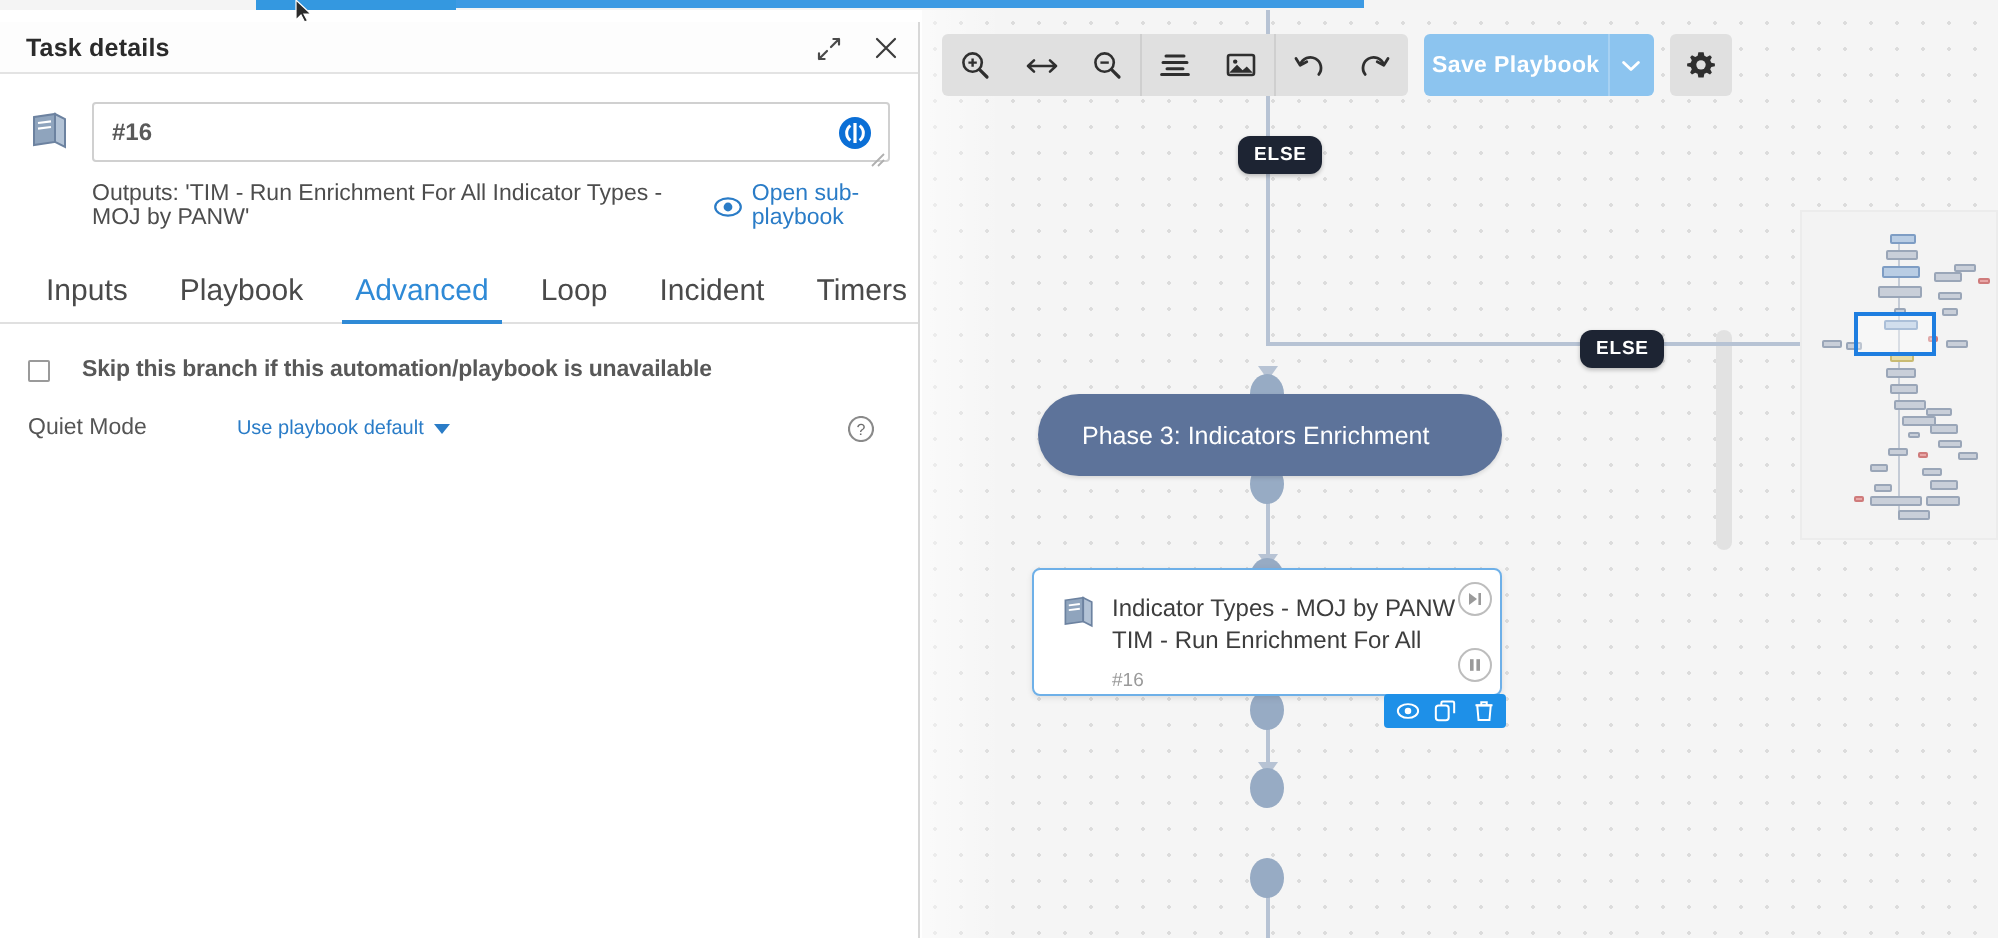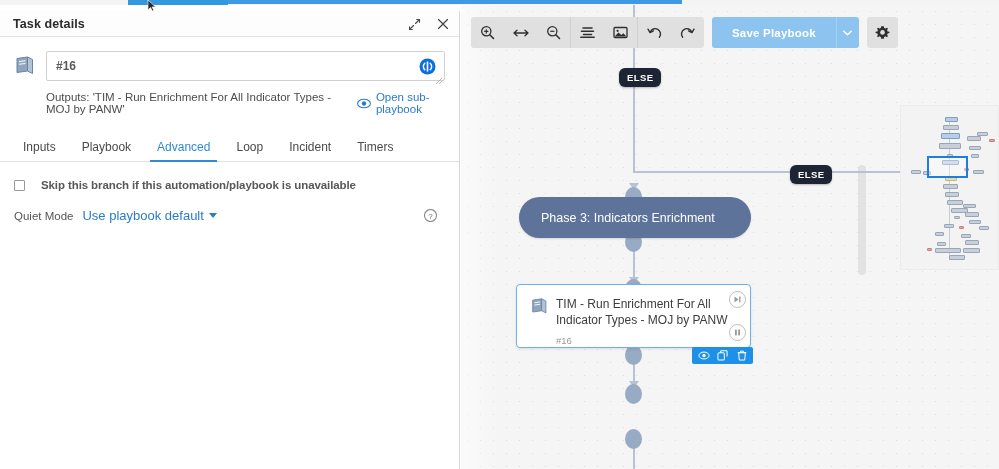--- a/index.html
+++ b/index.html
@@ -88,39 +88,39 @@
   }
   .eye-small { display: inline-flex; align-items: center; }
 
   
   .tabs {
     margin-top: 17px;
     border-bottom: 1px solid #e0e0e0;
     display: flex; align-items: flex-end; padding-left: 10px; height: 30px;
   }
   .tab {
-    font-size: 12px; color: #4a4a4a; padding: 0 13px 7px 13px; cursor: pointer;
+    font-size: 15px; color: #4a4a4a; padding: 0 13px 7px 13px; cursor: pointer;
     position: relative;
   }
   .tab.active { color: #2f8ad6; }
   .tab.active:after {
     content: ""; position: absolute; left: 6px; right: 6px; bottom: -1px;
     height: 2px; background: #2f8ad6;
   }
 
   .tabpanel { padding: 17px 14px 0 14px; }
   .check-row { display: flex; align-items: center; gap: 16px; }
   .checkbox {
     width: 11px; height: 11px; border: 1px solid #9a9a9a; border-radius: 1px;
     background: #fff; cursor: pointer; flex: 0 0 11px;
   }
   .check-label { font-size: 11.5px; color: #585858; font-weight: bold; letter-spacing: -.1px;}
   .quiet-row { display: flex; align-items: center; gap: 9px; margin-top: 17px; position: relative;}
   .quiet-label { font-size: 11.5px; color: #555; }
-  .quiet-select { font-size: 13px; color: #2a7cc7; cursor: pointer; display: flex; align-items: center; gap: 5px;}
+  .quiet-select { font-size: 10px; color: #2a7cc7; cursor: pointer; display: flex; align-items: center; gap: 5px; margin-left: 36px;}
   .caret-down {
     width: 0; height: 0; border-left: 4px solid transparent; border-right: 4px solid transparent;
     border-top: 5px solid #2a7cc7;
   }
   .help-icon {
     position: absolute; right: 8px; top: 0px; width: 13px; height: 13px; cursor: pointer;
   }
 
   
   .canvas {
@@ -145,21 +145,21 @@
     background: #e0e0e0; border-radius: 3px; height: 31px; display: flex; align-items: center;
   }
   .tool-btn {
     width: 33px; height: 31px; display: flex; align-items: center; justify-content: center;
     cursor: pointer; color: #2f2f2f;
   }
   .tool-sep { width: 1px; height: 31px; background: #cfcfcf; }
   .save-group { display: flex; align-items: center; height: 31px; border-radius: 3px; overflow: hidden; }
   .save-btn {
     background: #8cc4ef; color: #ffffff; font-size: 11.5px; font-weight: bold;
-    height: 31px; display: flex; align-items: center; padding: 0 20px; cursor: pointer;
+    height: 31px; display: flex; align-items: center; padding: 0 4px; cursor: pointer;
     letter-spacing: .2px;
   }
   .save-caret {
     background: #8cc4ef; width: 23px; height: 31px; display: flex; align-items: center;
     justify-content: center; cursor: pointer; border-left: 1px solid #a7d1f2;
   }
   .gear-btn {
     background: #e0e0e0; border-radius: 3px; width: 31px; height: 31px;
     display: flex; align-items: center; justify-content: center; cursor: pointer;
   }
@@ -363,22 +363,22 @@
     <div class="task-node" style="left:55px; top:279px; width:235px; height:64px;">
       <div class="task-node-inner">
         <div class="task-node-icon">
           <svg width="19" height="17" viewBox="0 0 22 20">
             <path d="M3 2.5 L13.5 1 L13.5 15 L3 16.5 Z" fill="#8fa4bd" stroke="#6c82a0" stroke-width="1"></path>
             <path d="M13.5 1 L18.5 3.5 L18.5 17.5 L13.5 15 Z" fill="#b3c3d6" stroke="#6c82a0" stroke-width="1"></path>
             <path d="M5 5.5 L11.5 4.7 M5 8.3 L11.5 7.5" stroke="#ffffff" stroke-width="1.1"></path>
           </svg>
         </div>
         <div class="task-node-text">
+          <div class="task-node-title">Indicator Types - MOJ by PANW</div>
           <div class="task-node-title">TIM - Run Enrichment For All</div>
-          <div class="task-node-title">Indicator Types - MOJ by PANW</div>
           <div class="task-node-id">#16</div>
         </div>
       </div>
       <div class="node-side-btns">
         <div class="circ-btn">
           <svg width="9" height="9" viewBox="0 0 9 9">
               <path d="M1.5 1.5 L5.5 4.5 L1.5 7.5 Z" fill="#9a9a9a"></path>
               <rect x="6.2" y="1.5" width="1.3" height="6" fill="#9a9a9a"></rect>
             </svg>
         </div>

